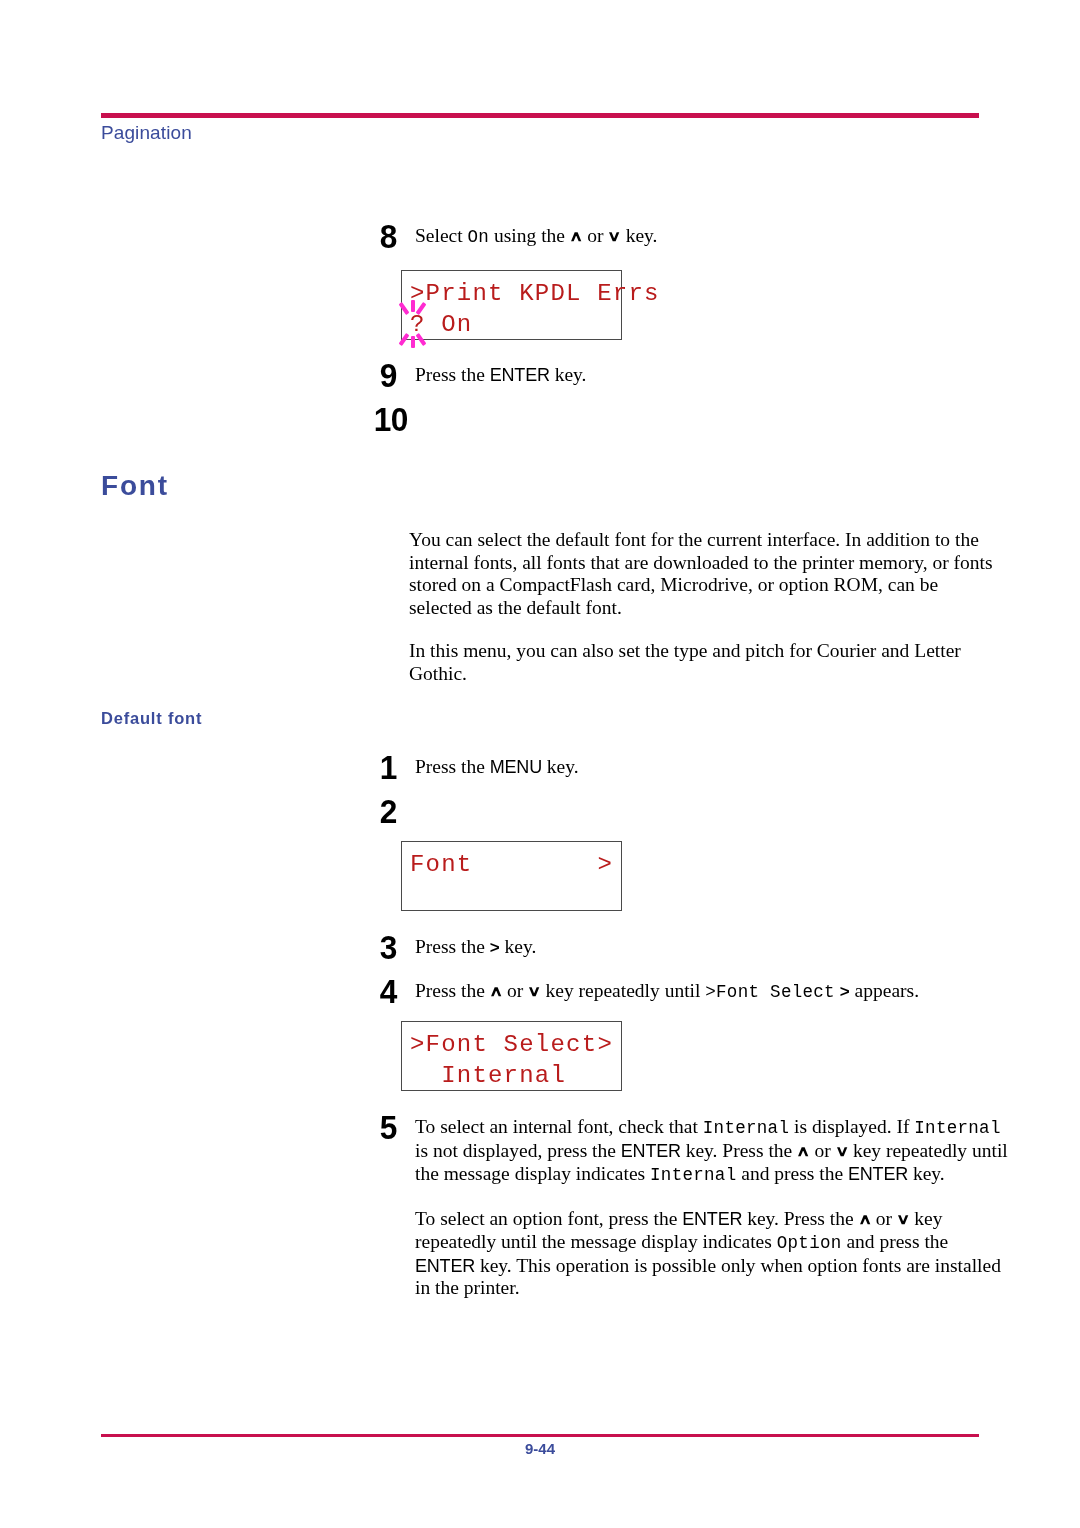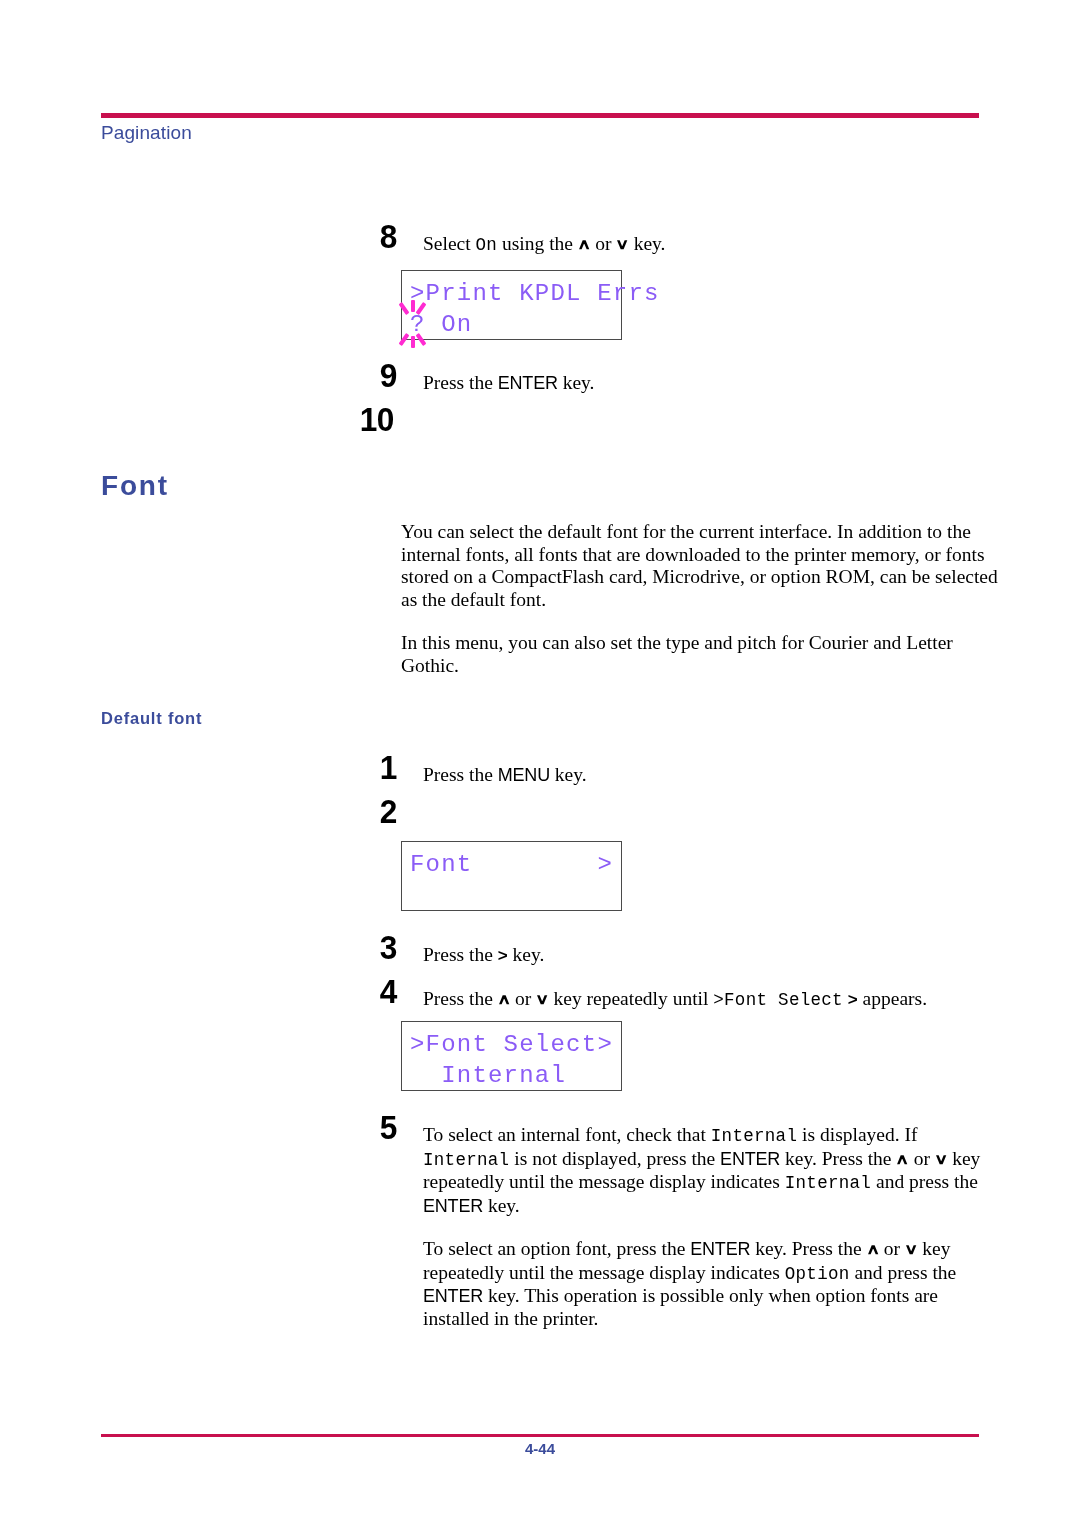--- a/index.html
+++ b/index.html
@@ -103,21 +103,21 @@
     transform: scaleX(0.93);
     transform-origin: right top;
   }
   .step-body {
     font-family: "Liberation Serif", serif;
     font-size: 19.5px;
     line-height: 22.5px;
     color: #000;
   }
   .step-body p {
-    margin: 12px;
+    margin: 4px;
   }
   .step-body p + p {
     margin-top: 21px;
   }
 
   
   .mono {
     font-family: "Liberation Mono", monospace;
     font-size: 17.5px;
     letter-spacing: 0.3px;
@@ -143,34 +143,34 @@
 
   
   .para {
     position: absolute;
     left: 401px;
     width: 600px;
     font-family: "Liberation Serif", serif;
     font-size: 19.5px;
     line-height: 22.5px;
   }
-  .para p { margin: 0; }
+  .para p { margin: 8px; }
   .para p + p { margin-top: 21px; }
 
   
   .lcd {
     position: absolute;
     box-sizing: border-box;
     border: 1.5px solid #4a4a4a;
     background: #ffffff;
     font-family: "Liberation Mono", monospace;
     font-size: 24px;
     line-height: 31px;
     letter-spacing: 1.2px;
-    color: #8b5cf6;
+    color: #b91c1c;
     padding: 7px 0 6px 0;
   }
   .lcd-line {
     display: flex;
     white-space: pre;
     padding: 0 8px;
     position: relative;
   }
   .lcd-line .fill { flex: 1 1 auto; }
 
@@ -228,21 +228,21 @@
 
   <div class="step" style="left:345px; top:360px; width:650px;">
     <div class="step-num">9</div>
     <div class="step-body">
       <p>
         <span>Press the </span><span class="kb">ENTER</span><span> key.</span>
       </p>
     </div>
   </div>
 
-  <div class="step" style="left:342px; top:404px; width:660px;">
+  <div class="step" style="left:356px; top:404px; width:660px;">
     <div class="step-num">10</div>
   </div>
 
   <div class="h-section h-font">Font</div>
 
   <div class="para" style="top:521px;">
     <p>You can select the default font for the current interface. In addition to the internal fonts, all fonts that are downloaded to the printer memory, or fonts stored on a CompactFlash card, Microdrive, or option ROM, can be selected as the default font.</p>
     <p>In this menu, you can also set the type and pitch for Courier and Letter Gothic.</p>
   </div>
 
@@ -307,15 +307,15 @@
       <p>
         <span>To select an internal font, check that </span><span class="mono">Internal</span><span> is displayed. If </span><span class="mono">Internal</span><span> is not displayed, press the </span><span class="kb">ENTER</span><span> key. Press the </span><span class="chev">∧</span><span> or </span><span class="chev">∨</span><span> key repeatedly until the message display indicates </span><span class="mono">Internal</span><span> and press the </span><span class="kb">ENTER</span><span> key.</span>
       </p>
       <p>
         <span>To select an option font, press the </span><span class="kb">ENTER</span><span> key. Press the </span><span class="chev">∧</span><span> or </span><span class="chev">∨</span><span> key repeatedly until the message display indicates </span><span class="mono">Option</span><span> and press the </span><span class="kb">ENTER</span><span> key. This operation is possible only when option fonts are installed in the printer.</span>
       </p>
     </div>
   </div>
 
   <div class="footer-rule"></div>
-  <div class="footer-page">4-44</div>
+  <div class="footer-page">9-44</div>
 
 </div>
 
 </body></html>

